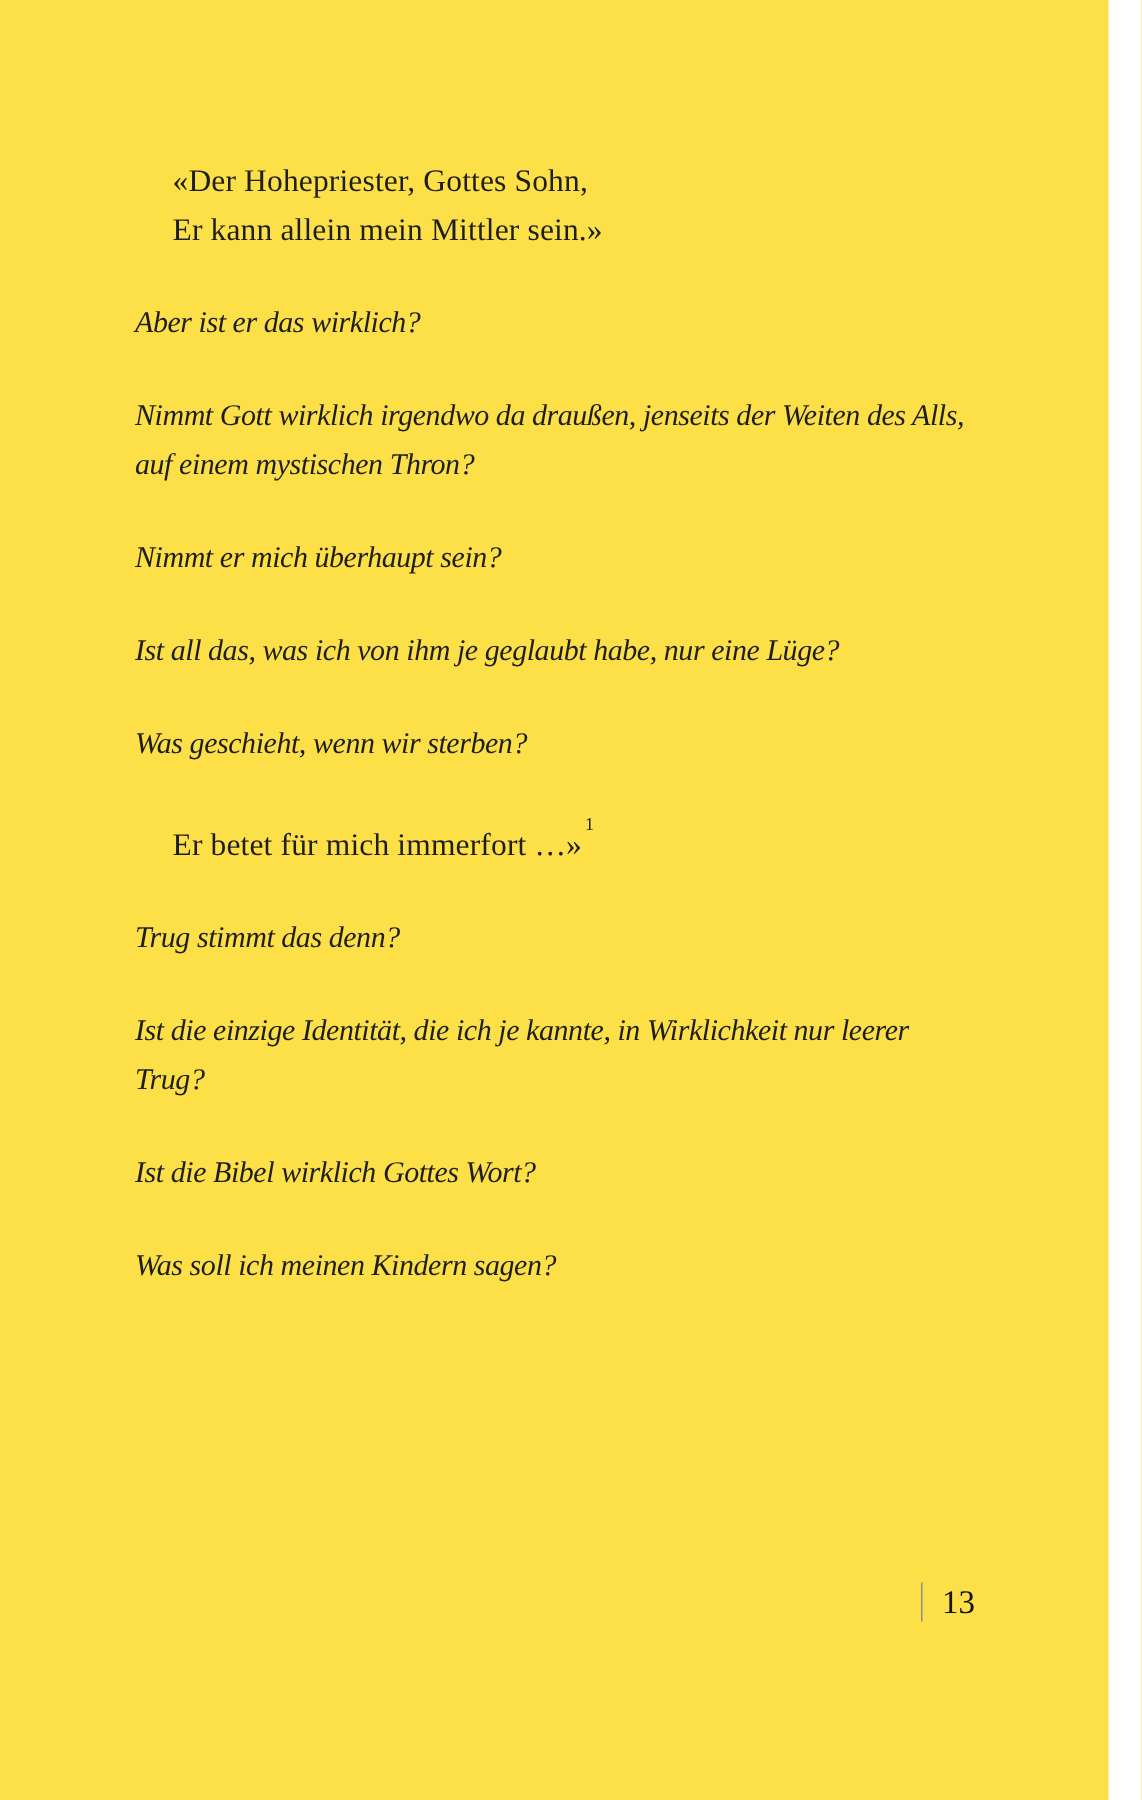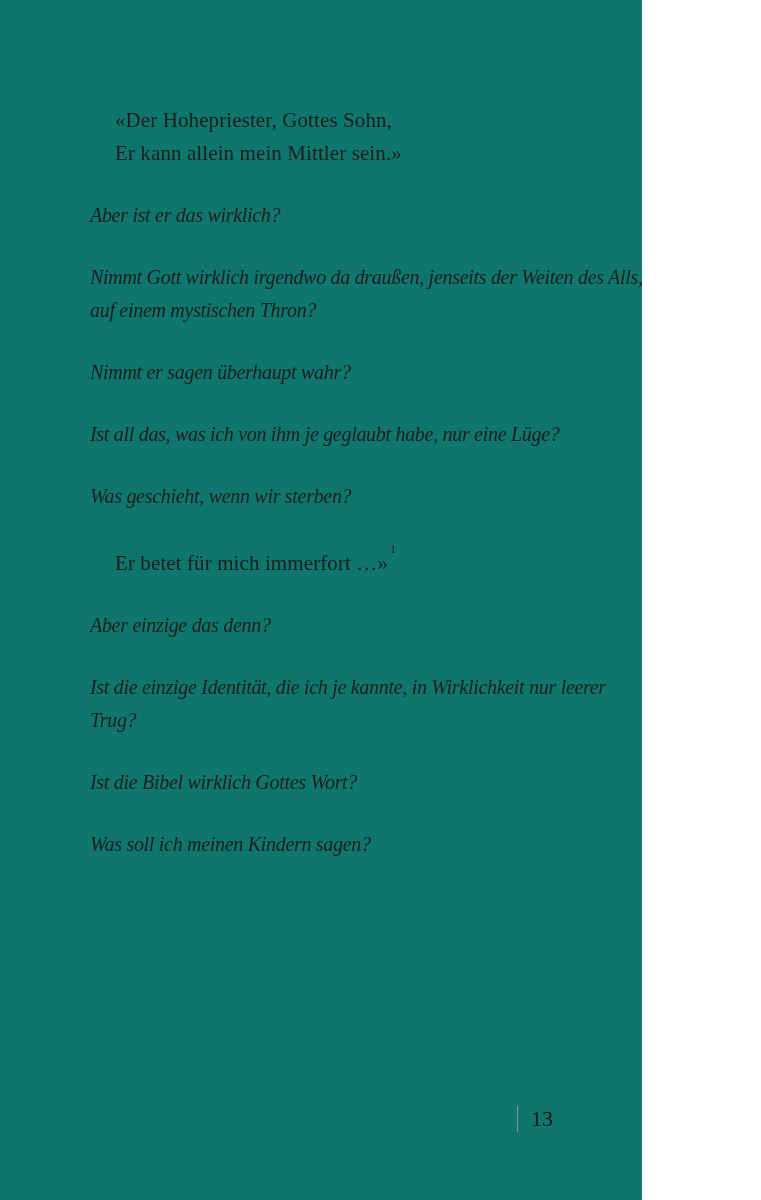--- a/index.html
+++ b/index.html
@@ -5,23 +5,23 @@
   * { margin:0; padding:0; box-sizing:border-box; }
   html, body { width:761px; height:1200px; }
   body {
     background:#ffffff;
     font-family:"Liberation Serif","DejaVu Serif",serif;
     color:#1e1e1e;
     -webkit-font-smoothing:antialiased;
   }
   .page {
     position:relative;
-    width:642px;
+    width:739px;
     height:1200px;
-    background:#0f766e;
+    background:#fde047;
     overflow:hidden;
   }
   .content {
     position:absolute;
     left:90px;
     top:104px;
     width:582px;
   }
   .block { margin-bottom:29px; }
   .line {
@@ -43,21 +43,21 @@
   sup.fn {
     font-size:12px;
     font-style:normal;
     position:relative;
     top:-9px;
     margin-left:2px;
     letter-spacing:0;
   }
   .pagefooter {
     position:absolute;
-    top:1106px;
+    top:1055px;
     right:89px;
     display:flex;
     align-items:flex-start;
     gap:13px;
   }
   .divider {
     width:1px;
     height:26px;
     background:#8f8f8f;
   }
@@ -81,39 +81,39 @@
     <div class="block question">
       <span class="line">Aber ist er das wirklich?</span>
     </div>
 
     <div class="block question">
       <span class="line">Nimmt Gott wirklich irgendwo da draußen, jenseits der Weiten des Alls,</span>
       <span class="line">auf einem mystischen Thron?</span>
     </div>
 
     <div class="block question">
-      <span class="line">Nimmt er sagen überhaupt wahr?</span>
+      <span class="line">Nimmt er mich überhaupt sein?</span>
     </div>
 
     <div class="block question">
       <span class="line">Ist all das, was ich von ihm je geglaubt habe, nur eine Lüge?</span>
     </div>
 
     <div class="block question">
       <span class="line">Was geschieht, wenn wir sterben?</span>
     </div>
 
     <div class="block quote">
       <span class="line">
         <span>Er betet für mich immerfort …»</span><sup class="fn">1</sup>
       </span>
     </div>
 
     <div class="block question">
-      <span class="line">Aber einzige das denn?</span>
+      <span class="line">Trug stimmt das denn?</span>
     </div>
 
     <div class="block question">
       <span class="line">Ist die einzige Identität, die ich je kannte, in Wirklichkeit nur leerer</span>
       <span class="line">Trug?</span>
     </div>
 
     <div class="block question">
       <span class="line">Ist die Bibel wirklich Gottes Wort?</span>
     </div>

